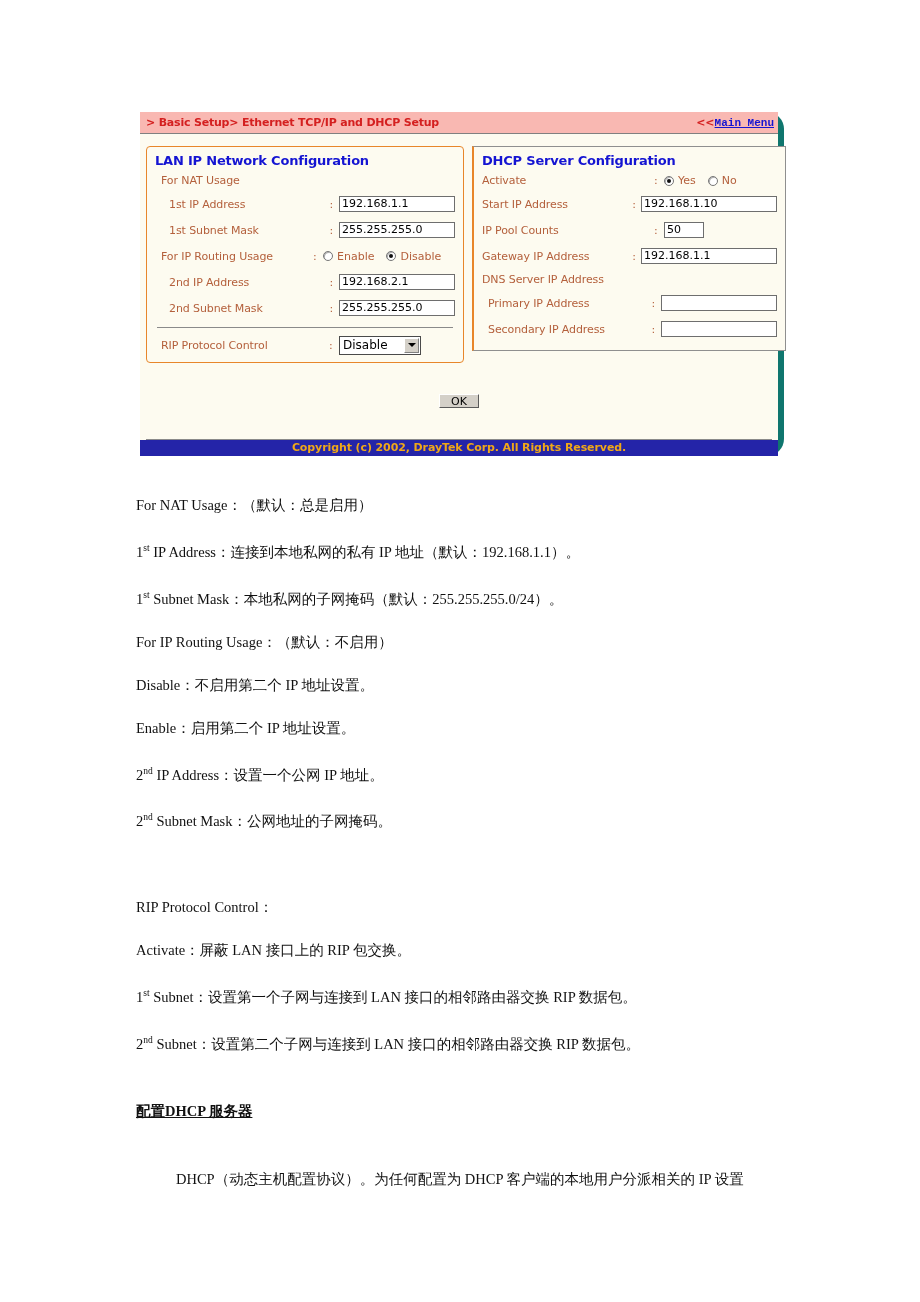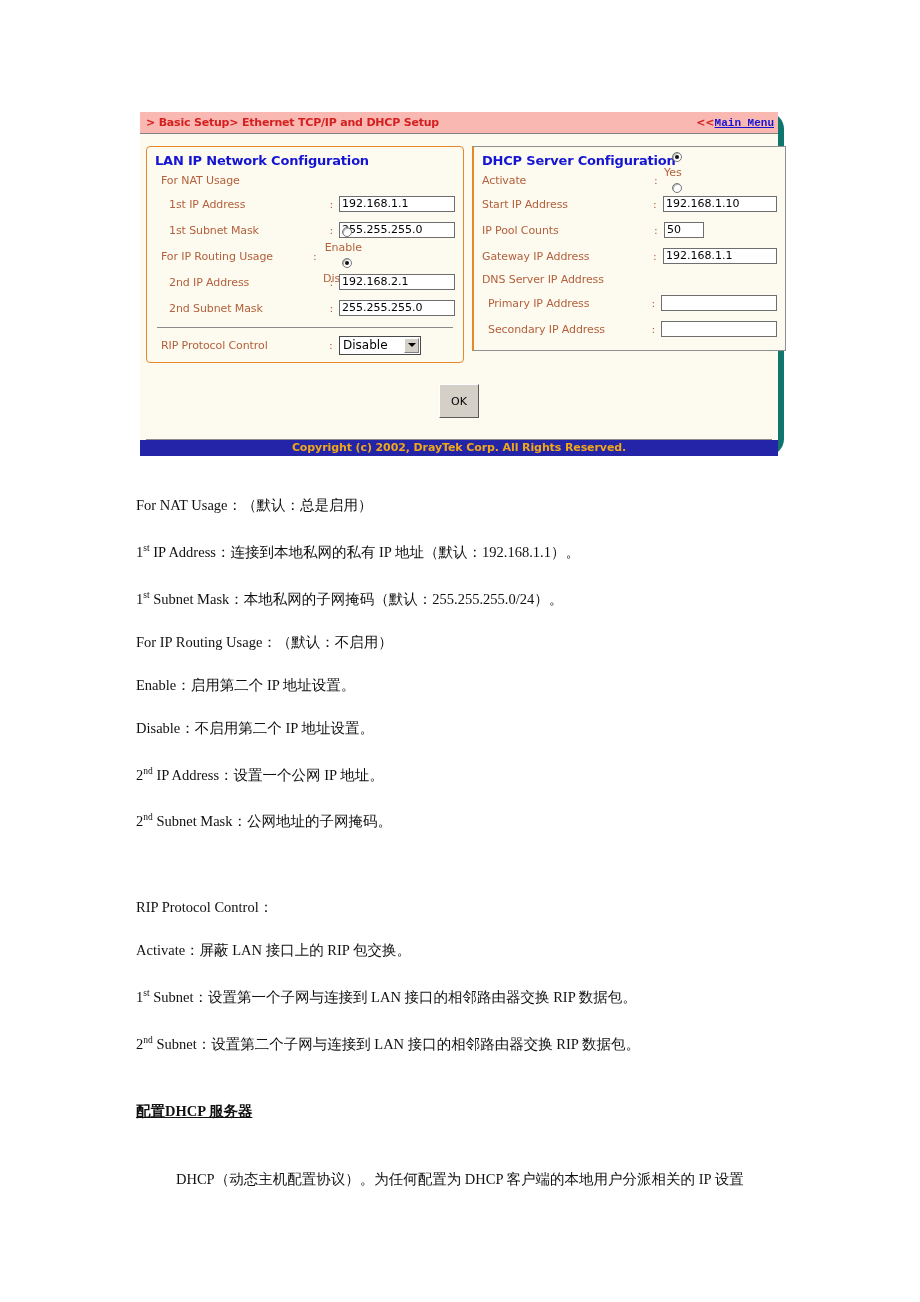--- a/index.html
+++ b/index.html
@@ -133,30 +133,29 @@
     font-family: "DejaVu Sans", "Liberation Sans", sans-serif;
     font-size: 11px;
     color: #000;
     padding: 1px 2px;
     height: 16px;
     line-height: 16px;
     box-sizing: border-box;
     outline: none;
   }
   .w-ip      { width: 116px; }
-  .w-ip-dh   { width: 114px; }
+  .w-ip-dh   { width: 136px; }
   .w-pool    { width: 40px; }
   .w-blank   { width: 116px; }
 
   
   .radio-group {
     display: flex;
     align-items: center;
     gap: 4px;
-    flex-direction: column;
   }
   .radio {
     width: 10px;
     height: 10px;
     border-radius: 50%;
     border: 1px solid #767676;
     background: #ffffff;
     display: inline-block;
     position: relative;
     box-sizing: border-box;
@@ -226,21 +225,21 @@
   .ok-area {
     height: 76px;
     display: flex;
     align-items: center;
     justify-content: center;
     background: #fdfbf0;
     border-bottom: 1px solid #8a8a8a;
   }
   .ok-button {
     width: 40px;
-    height: 34px;
+    height: 14px;
     background: #d4d0c8;
     border: 1px solid #ffffff;
     border-right-color: #5a5a5a;
     border-bottom-color: #5a5a5a;
     font-family: "DejaVu Sans", "Liberation Sans", sans-serif;
     font-size: 11px;
     color: #000;
     display: flex;
     align-items: center;
     justify-content: center;
@@ -414,22 +413,22 @@
 
   <div class="copyright-bar">Copyright (c) 2002, DrayTek Corp. All Rights Reserved.</div>
 </div>
 
 <div id="doc-text">
   <div id="doc-lines">
       <div class="tline">For NAT Usage：（默认：总是启用）</div>
       <div class="tline">1<sup>st</sup> IP Address：连接到本地私网的私有 IP 地址（默认：192.168.1.1）。</div>
       <div class="tline">1<sup>st</sup> Subnet Mask：本地私网的子网掩码（默认：255.255.255.0/24）。</div>
       <div class="tline">For IP Routing Usage：（默认：不启用）</div>
+      <div class="tline">Disable：不启用第二个 IP 地址设置。</div>
       <div class="tline">Enable：启用第二个 IP 地址设置。</div>
-      <div class="tline">Disable：不启用第二个 IP 地址设置。</div>
       <div class="tline">2<sup>nd</sup> IP Address：设置一个公网 IP 地址。</div>
       <div class="tline">2<sup>nd</sup> Subnet Mask：公网地址的子网掩码。</div>
       <div class="tline blank">&nbsp;</div>
       <div class="tline">RIP Protocol Control：</div>
       <div class="tline">Activate：屏蔽 LAN 接口上的 RIP 包交换。</div>
       <div class="tline">1<sup>st</sup> Subnet：设置第一个子网与连接到 LAN 接口的相邻路由器交换 RIP 数据包。</div>
       <div class="tline">2<sup>nd</sup> Subnet：设置第二个子网与连接到 LAN 接口的相邻路由器交换 RIP 数据包。</div>
     </div>
   <div class="tline blank">&nbsp;</div>
   <div class="sec-head">配置DHCP 服务器</div>

